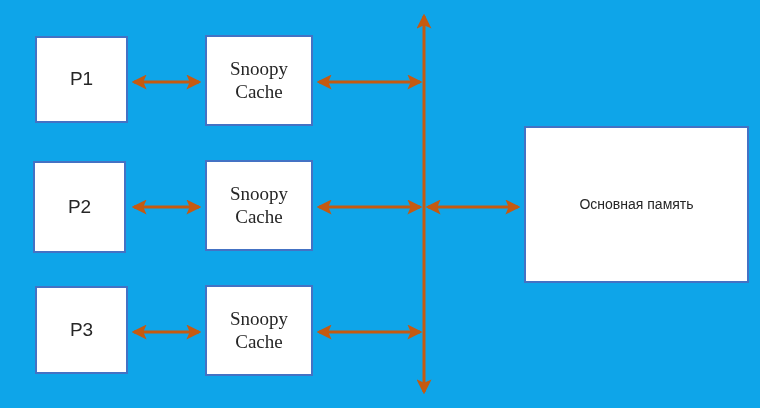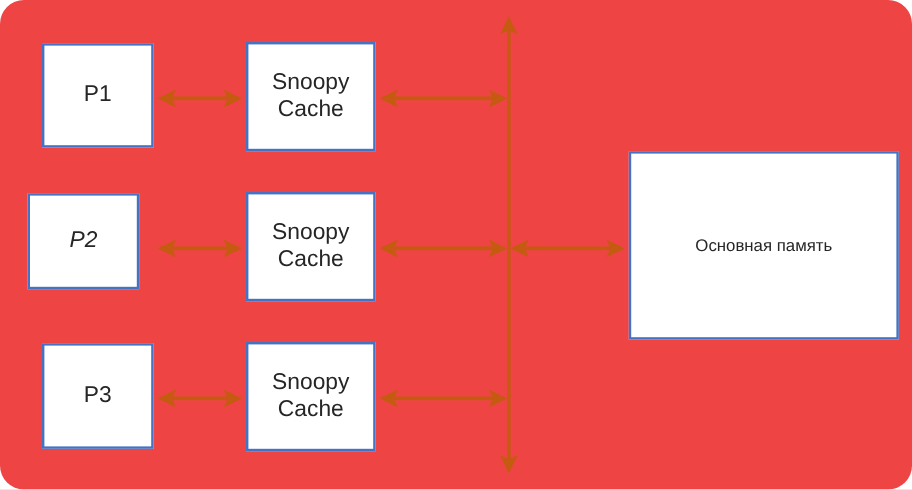--- a/index.html
+++ b/index.html
@@ -7,42 +7,42 @@
     padding: 0;
     background: #ffffff;
   }
   body {
     font-family: "Liberation Sans", sans-serif;
   }
   #diagram-root {
     position: relative;
     width: 760px;
     height: 408px;
-    background: #ef4444;
+    background: #0ea5e9;
     overflow: hidden;
-    border-radius: 20px;
   }
   .node {
     position: absolute;
     box-sizing: border-box;
     border: 2px solid #4472C4;
     background: #ffffff;
     display: flex;
     align-items: center;
     justify-content: center;
     text-align: center;
     color: #262626;
     line-height: 1.18;
   }
   .node-proc {
     font-size: 19px;
   }
   .node-cache {
     font-size: 19px;
     white-space: pre-line;
+    font-family: Liberation Serif, serif;
   }
   .node-memory {
     font-size: 14px;
   }
   .svg-layer {
     position: absolute;
     left: 0;
     top: 0;
     width: 760px;
     height: 408px;
@@ -89,21 +89,21 @@
     </g>
 
     <g>
       <line x1="428" y1="207" x2="518" y2="207" stroke="#C55A11" stroke-width="3" marker-start="url(#ah-start)" marker-end="url(#ah-end)"></line>
     </g>
   </svg>
 
   <div class="node node-proc" style="left:35px; top:36px; width:93px; height:87px;">
     <span>P1</span>
   </div>
-  <div class="node node-proc" style="left:23px; top:161px; width:93px; height:80px;font-style:italic;">
+  <div class="node node-proc" style="left:33px; top:161px; width:93px; height:92px;">
     <span>P2</span>
   </div>
   <div class="node node-proc" style="left:35px; top:286px; width:93px; height:88px;">
     <span>P3</span>
   </div>
 
   <div class="node node-cache" style="left:205px; top:35px; width:108px; height:91px;">
     <span>Snoopy
 Cache</span>
   </div>

